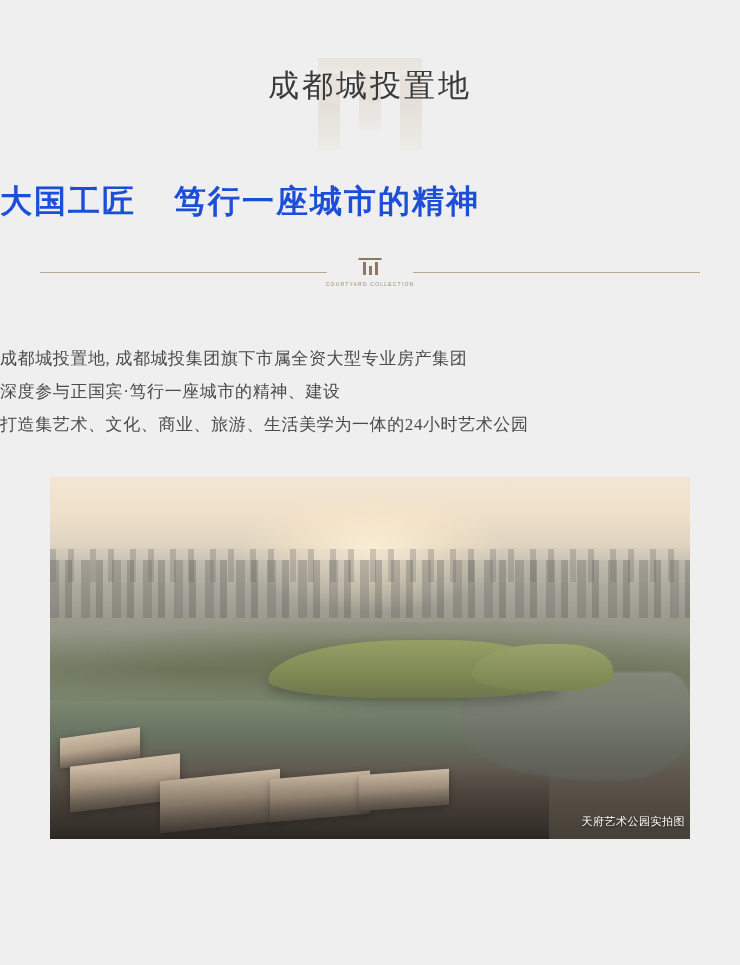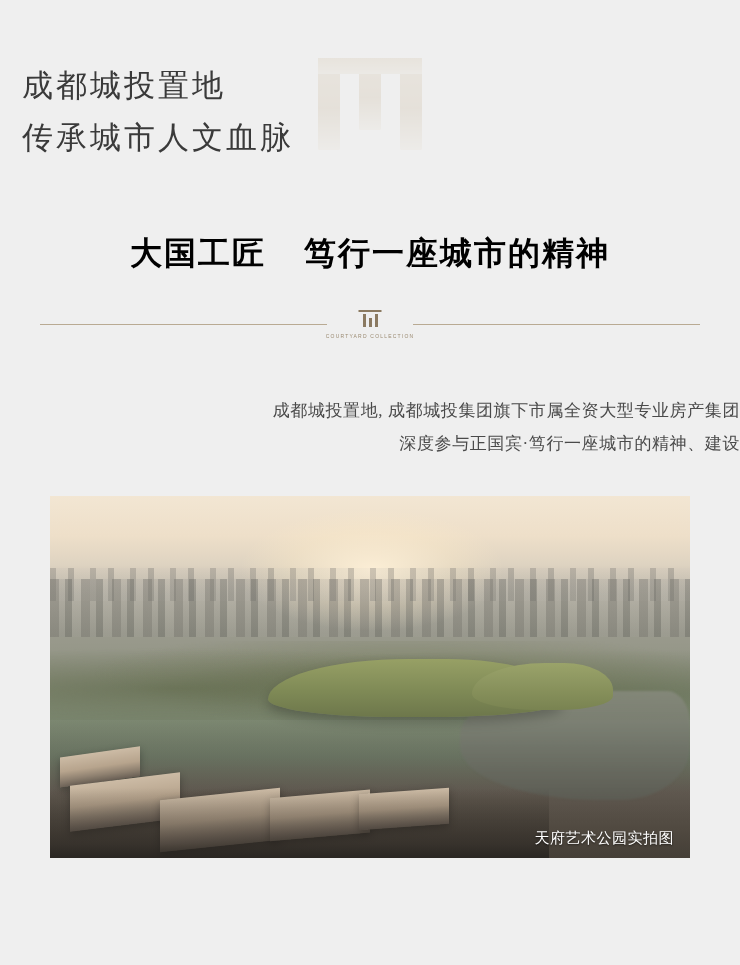--- a/index.html
+++ b/index.html
@@ -20,22 +20,21 @@
     width: 740px;
     height: 965px;
     background: #efefef;
     box-sizing: border-box;
   }
 
   
   .header {
     position: relative;
     padding-top: 62px;
-    text-align: left;
-    padding-left: 22px;
+    text-align: center;
   }
 
   .watermark {
     position: absolute;
     top: 58px;
     left: 50%;
     transform: translateX(-50%);
     width: 120px;
     height: 92px;
     opacity: 0.28;
@@ -70,24 +69,23 @@
     font-family: "Liberation Serif", "DejaVu Serif", serif;
     font-weight: normal;
     z-index: 2;
   }
   .title-line.second {
     margin-top: 4px;
   }
 
   .headline {
     margin-top: 70px;
-    text-align: center;
     font-size: 32px;
     letter-spacing: 2px;
-    color: #000000;
+    color: #1d4ed8;
     font-weight: bold;
     font-family: "Liberation Serif", "DejaVu Serif", serif;
   }
   .headline .gap {
     display: inline-block;
     width: 18px;
   }
 
   
   .divider {
@@ -137,21 +135,21 @@
     font-size: 5px;
     letter-spacing: 1.2px;
     color: #9b8b72;
     font-family: "Liberation Sans", sans-serif;
     white-space: nowrap;
   }
 
   
   .body-copy {
     margin-top: 56px;
-    text-align: right;
+    text-align: left;
     color: #4a4a4a;
     font-size: 17px;
     line-height: 31px;
     letter-spacing: 0.6px;
     font-family: "Liberation Serif", "DejaVu Serif", serif;
   }
   .body-copy p {
     margin: 0 0 2px 0;
   }
 
@@ -281,43 +279,42 @@
   .photo .courtyard .blk.r4 { left: 62%; bottom: 20%; width: 18%; height: 24%; transform: skewY(-4deg); }
   .photo .courtyard .blk.r5 { left: 2%;  bottom: 50%; width: 16%; height: 20%; transform: skewY(-8deg); }
   .photo .courtyard .dark {
     position: absolute;
     left: 0; bottom: 0;
     width: 100%; height: 46%;
     background: linear-gradient(to bottom, rgba(48,44,40,0) 0%, rgba(40,36,32,0.55) 80%, rgba(34,31,28,0.75) 100%);
   }
   .photo-caption {
     position: absolute;
-    right: 16px;
+    right: 5px;
     bottom: 10px;
     color: #ffffff;
-    font-size: 15px;
+    font-size: 11px;
     letter-spacing: 0.5px;
     text-shadow: 0 1px 2px rgba(0,0,0,0.6);
     font-family: "Liberation Serif", "DejaVu Serif", serif;
   }
 </style>
 </head>
 <body>
 
 <div class="page">
 
   <div class="header">
     <div class="watermark">
       <div class="bar b1"></div>
       <div class="bar b2"></div>
       <div class="bar b3"></div>
       <div class="cap"></div>
     </div>
     <div class="title-line">成都城投置地</div>
-    <div class="title-line second">传承城市人文血脉</div>
   </div>
 
   <div class="headline">
     <span>大国工匠</span>
     <span class="gap"></span>
     <span>笃行一座城市的精神</span>
   </div>
 
   <div class="divider">
     <div class="rule"></div>
@@ -329,20 +326,21 @@
         <div class="col"></div>
       </div>
       <div class="emblem-sub">COURTYARD COLLECTION</div>
     </div>
     <div class="rule"></div>
   </div>
 
   <div class="body-copy">
     <p>成都城投置地, 成都城投集团旗下市属全资大型专业房产集团</p>
     <p>深度参与正国宾·笃行一座城市的精神、建设</p>
+    <p>打造集艺术、文化、商业、旅游、生活美学为一体的24小时艺术公园</p>
   </div>
 
   <div class="photo-wrap">
     <div class="photo">
       <div class="sun"></div>
       <div class="skyline2"></div>
       <div class="skyline"></div>
       <div class="green"></div>
       <div class="lake"></div>
       <div class="roof"></div>

